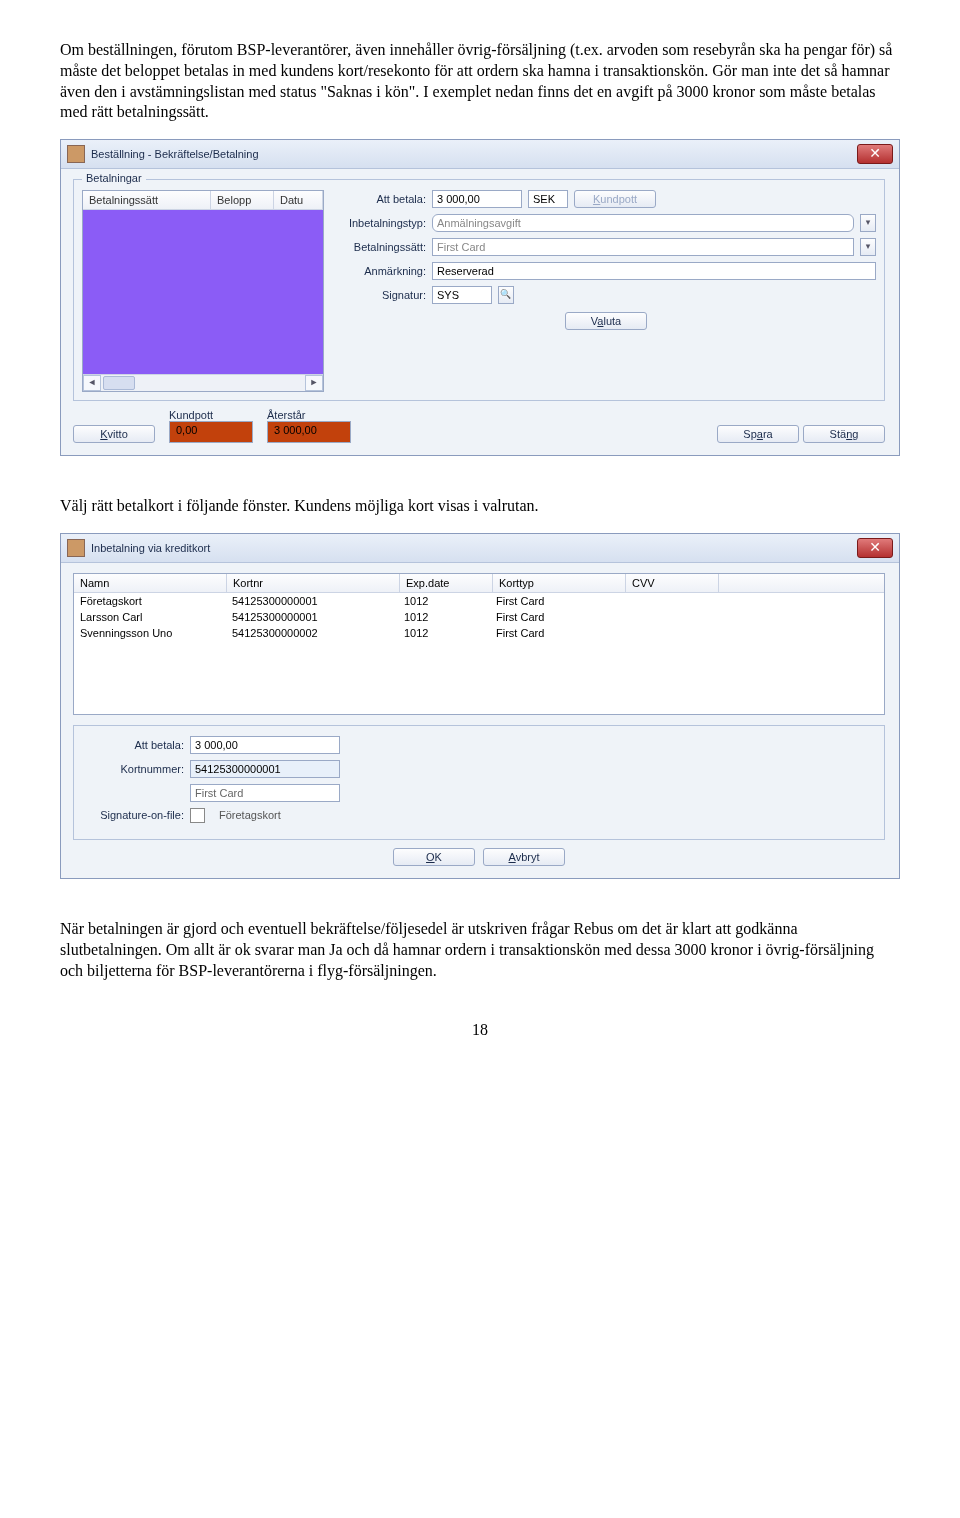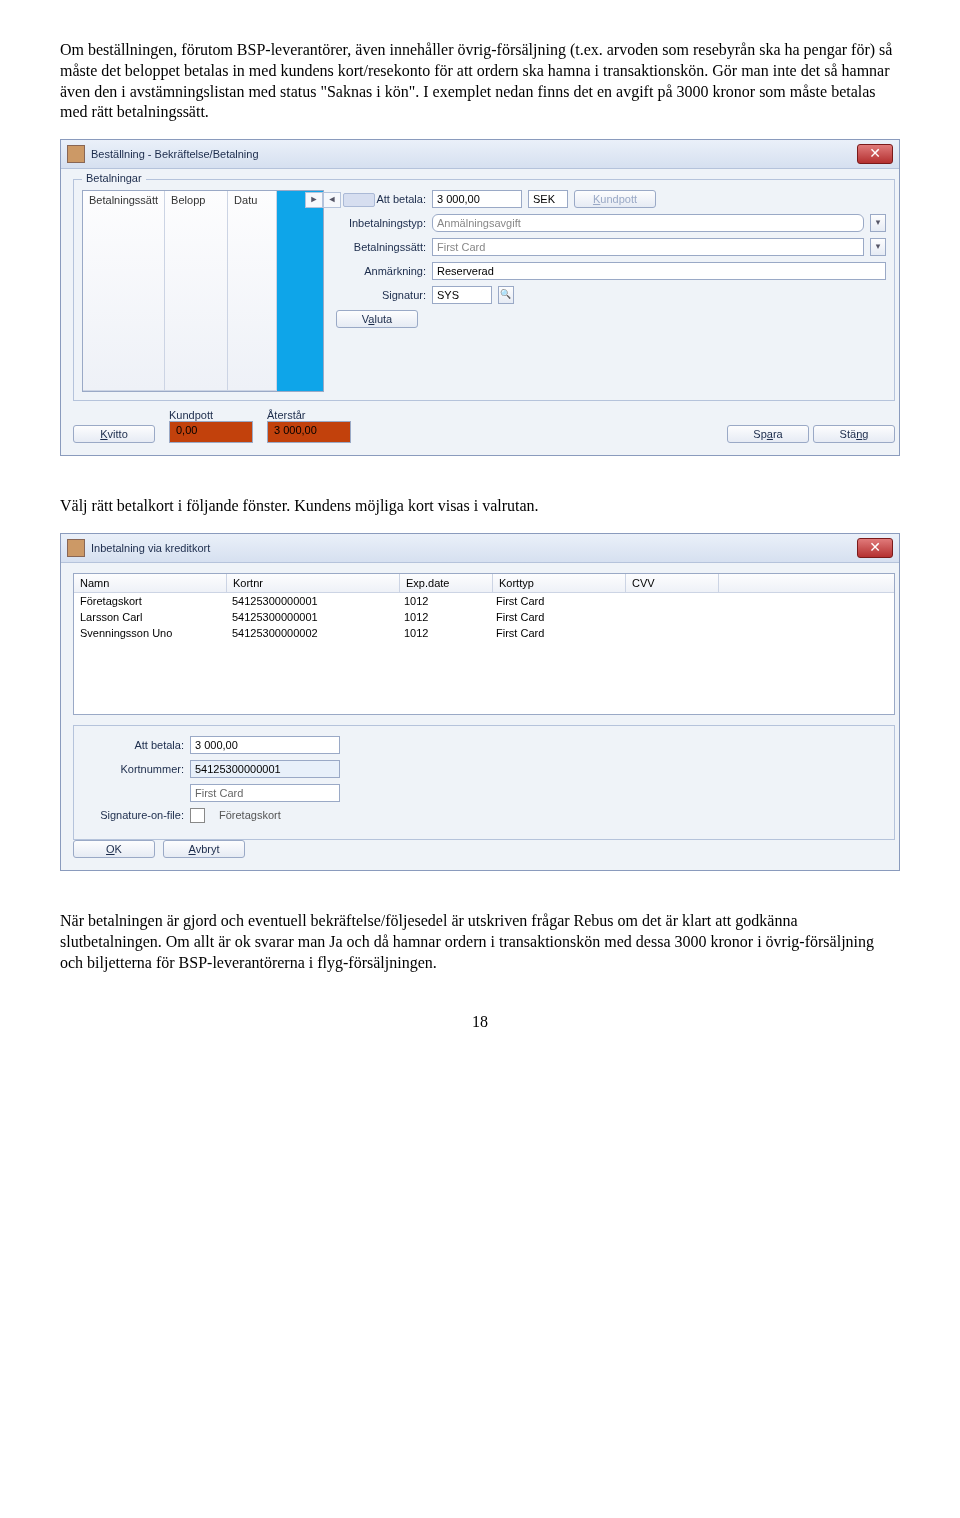--- a/index.html
+++ b/index.html
@@ -31,37 +31,37 @@
     border-bottom: 1px solid #b5c3db;
   }
   .titlebar .ttl { display:flex; align-items:center; gap:6px; font-weight:400; color:#1b2b4b;}
   .tb-icon { width:16px; height:16px; background:#c96; border:1px solid #865; }
   .close-x {
     width:34px; height:18px;
     background: linear-gradient(#e07a7a,#b43030);
     border:1px solid #7a1a1a; border-radius:3px;
     color:#fff; text-align:center; line-height:16px; font-size:14px;
   }
-  .dlg-body { padding:10px 4px 12px 12px; background:#eff3f8; }
+  .dlg-body { padding:10px 14px 12px 12px; background:#eff3f8; }
   .groupbox {
     border:1px solid #b5c3db;
     padding:10px 8px 8px 8px;
     margin-bottom:8px;
     position:relative;
     background:#eff3f8;
   }
   .groupbox .legend {
     position:absolute; top:-8px; left:8px;
     background:#eff3f8; padding:0 4px; color:#1b2b4b;
   }
   .pay-wrap { display:flex; gap:12px; }
   .listpane {
     flex:0 0 240px;
-    background:#0ea5e9; border:1px solid #9aa9c6;
-    display:flex; flex-direction:row;
+    background:#8b5cf6; border:1px solid #9aa9c6;
+    display:flex; flex-direction:column;
     height:200px;
   }
   .listhead {
     display:flex; border-bottom:1px solid #ccd4e4;
     background:linear-gradient(#fdfdfe,#eef1f7);
   }
   .listhead div {
     padding:3px 6px; border-right:1px solid #ccd4e4; color:#333;
   }
   .listbody { flex:1; }
@@ -88,21 +88,21 @@
   }
   .btn.disabled { color:#9aa9c6; }
   .drophandle {
     width:16px;height:18px;border:1px solid #9aa9c6;background:linear-gradient(#fdfdfe,#e6ebf4);
     box-sizing:border-box; text-align:center; line-height:14px; font-size:9px;color:#556;
   }
   .row-bottom { display:flex; justify-content:space-between; align-items:flex-end; margin-top:8px;}
   .pair { display:flex; flex-direction:column; gap:0; }
   .pair .lbl { font-size:11px; color:#1b2b4b; }
   .pair .val { background:#c2410c; border:1px solid #9aa9c6; padding:2px 6px; min-width:70px; height:16px; box-sizing:content-box;}
-  .btnrow { display:flex; gap:8px; justify-content:flex-start; }
+  .btnrow { display:flex; gap:8px; justify-content:center; margin-top:8px;}
   u.ak{text-decoration:underline;}
 
   .table2 {
     background:#fff;border:1px solid #9aa9c6; font-size:11px;
   }
   .table2 .thead{display:flex;background:linear-gradient(#fdfdfe,#eef1f7);border-bottom:1px solid #ccd4e4;}
   .table2 .thead div{padding:3px 6px;border-right:1px solid #ccd4e4;}
   .table2 .trow{display:flex;}
   .table2 .trow div{padding:2px 6px;}
   .c-namn{width:140px}.c-kort{width:160px}.c-exp{width:80px}.c-typ{width:120px}.c-cvv{width:80px}

